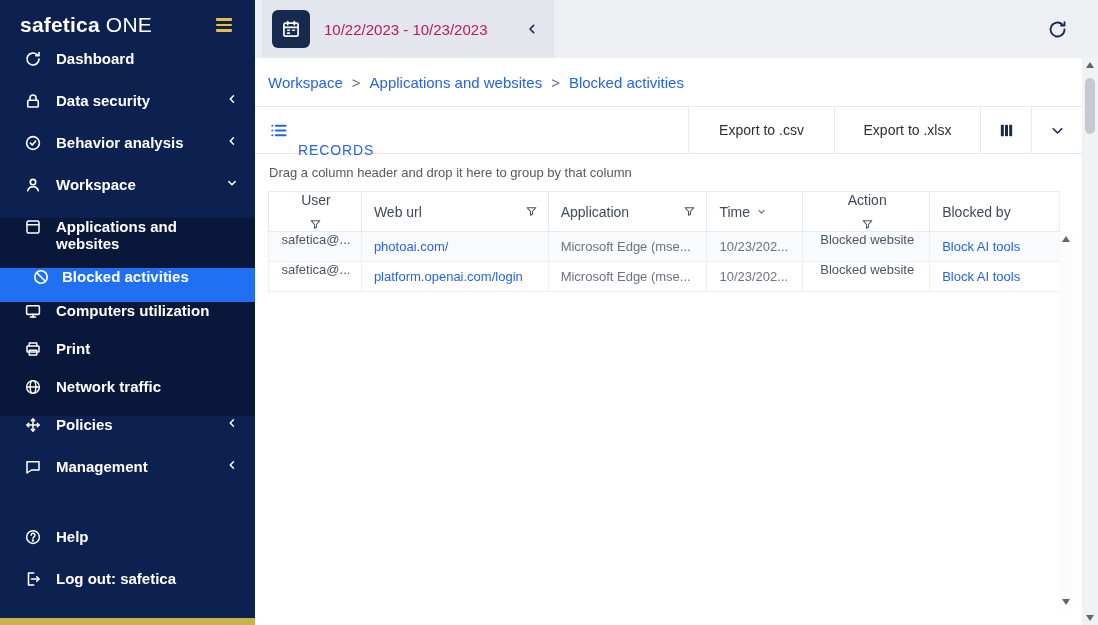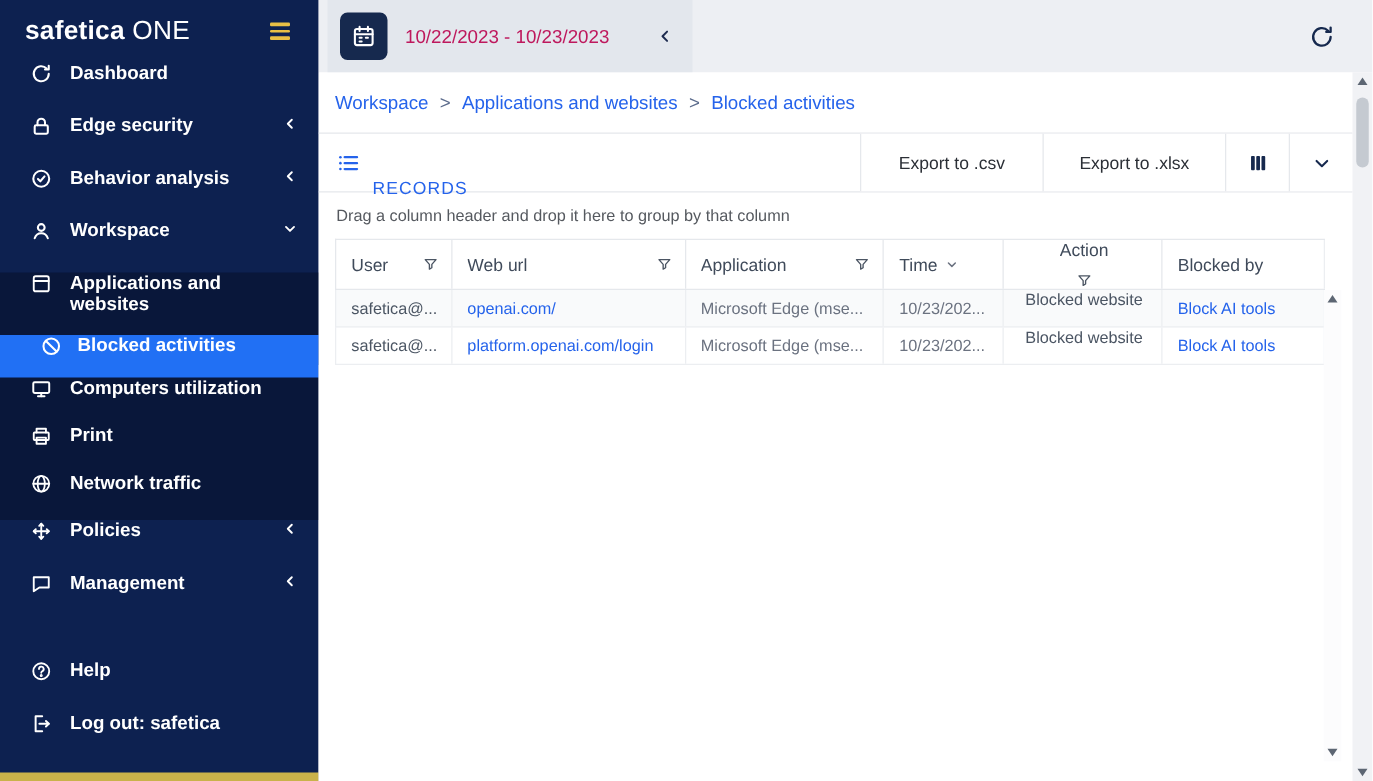--- a/index.html
+++ b/index.html
@@ -65,21 +65,21 @@
   .grid-header { display:flex; border-top:1px solid #e5e8ec; border-bottom:1px solid #e5e8ec; border-left:1px solid #e5e8ec; height:41px; }
   .th { display:flex; align-items:center; padding:0 10px 0 12px; border-right:1px solid #e5e8ec; font-size:14px; color:#3f4a5a; gap:6px; cursor:pointer; }
   .th .flabel { flex:1; white-space:nowrap; overflow:hidden; }
   .th svg.funnel { width:13px; height:13px; flex:0 0 13px; }
   .th svg.sortchev { width:11px; height:11px; }
   .tr { display:flex; height:30px; border-bottom:1px solid #eceef1; border-left:1px solid #eceef1; }
   .tr.alt { background:#f9fafb; }
   .td { display:flex; align-items:center; padding:0 10px 0 12px; border-right:1px solid #eceef1; font-size:13px; color:#4b5563; white-space:nowrap; overflow:hidden; }
   .td.dim { color:#6b7280; }
   .td.link { color:#2563eb; cursor:pointer; }
-  .col-user { width:93px; }
+  .col-user { width:93px;flex-direction:column; }
   .col-weburl { width:187px; }
   .col-app { width:159px; }
   .col-time { width:96px; }
   .col-action { width:127px;flex-direction:column; }
   .col-blockedby { width:130px; border-right:1px solid #eceef1; }
 
   .tbl-rest { flex:1; background:#fff; }
 
   
   .inner-scroll { position:absolute; top:174px; bottom:16px; right:9px; width:14px; display:flex; flex-direction:column; align-items:center; justify-content:space-between; padding:4px 0; background:#fcfcfd; }
@@ -116,21 +116,21 @@
         <span class="nlabel">Dashboard</span>
       </div>
 
       <div class="nav-item">
         <span class="nicon">
           <svg viewBox="0 0 24 24" fill="none" stroke="currentColor" stroke-width="2.2" stroke-linecap="round" stroke-linejoin="round">
               <rect x="5" y="11" width="14" height="9" rx="1.5"></rect>
               <path d="M8 11V8a4 4 0 0 1 8 0v3"></path>
             </svg>
         </span>
-        <span class="nlabel">Edge security</span>
+        <span class="nlabel">Data security</span>
         <span class="chev">
           <svg viewBox="0 0 24 24" fill="none" stroke="currentColor" stroke-width="2.6" stroke-linecap="round" stroke-linejoin="round">
               <polyline points="14.5 6.5 9 12 14.5 17.5"></polyline>
             </svg>
         </span>
       </div>
 
       <div class="nav-item">
         <span class="nicon">
           <svg viewBox="0 0 24 24" fill="none" stroke="currentColor" stroke-width="2.2" stroke-linecap="round" stroke-linejoin="round">
@@ -391,21 +391,21 @@
                 <path d="M4 5h16l-6.2 7v5l-3.6 2v-7L4 5z"></path>
               </svg>
           </div>
           <div class="th col-blockedby">
             <span class="flabel">Blocked by</span>
           </div>
         </div>
 
         <div class="tr alt">
           <div class="td col-user">safetica@...</div>
-          <div class="td col-weburl link">openai.com/</div>
+          <div class="td col-weburl link">photoai.com/</div>
           <div class="td col-app dim">Microsoft Edge (mse...</div>
           <div class="td col-time dim">10/23/202...</div>
           <div class="td col-action">Blocked website</div>
           <div class="td col-blockedby link">Block AI tools</div>
         </div>
 
         <div class="tr">
           <div class="td col-user">safetica@...</div>
           <div class="td col-weburl link">platform.openai.com/login</div>
           <div class="td col-app dim">Microsoft Edge (mse...</div>

